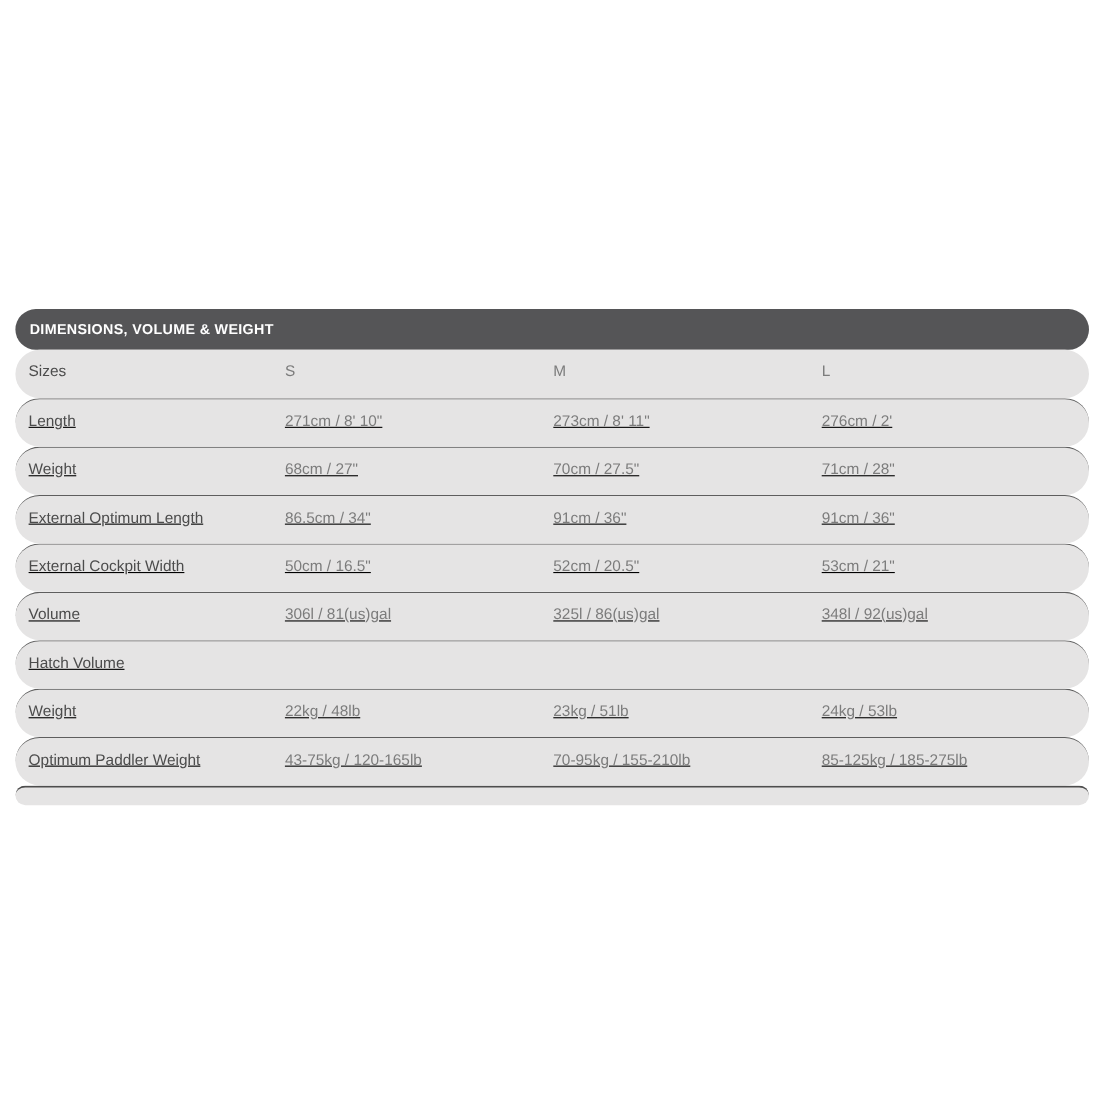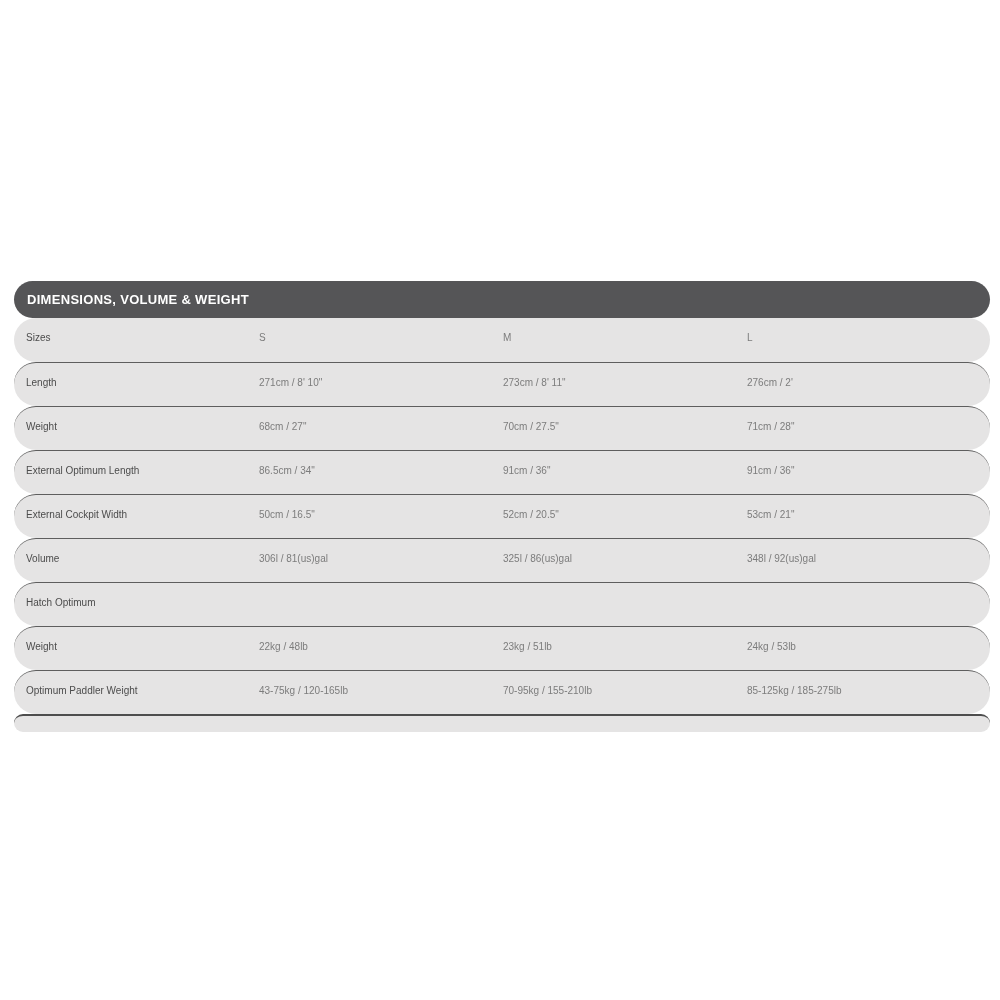--- a/index.html
+++ b/index.html
@@ -30,24 +30,25 @@
     letter-spacing:.3px;
     padding-left:13px;
     white-space:nowrap;
   }
   .t-row{
     display:grid;
     grid-template-columns:233px 244px 244px 1fr;
     height:44px;
     line-height:39.5px;
     background:var(--row-bg);
-    font-size:10px;
+    font-size:14px;
   }
   .t-row + .t-row{
     border-top:1px solid var(--divider);
+    text-decoration:underline;
   }
   .t-row > div{
     padding-left:12px;
     white-space:nowrap;
     overflow:hidden;
   }
   .cell-label{color:var(--label-text);}
   .cell-value{color:var(--value-text);}
   .t-footer{
     height:18px;
@@ -97,21 +98,21 @@
   </div>
 
   <div class="t-row">
     <div class="cell-label">Volume</div>
     <div class="cell-value">306l / 81(us)gal</div>
     <div class="cell-value">325l / 86(us)gal</div>
     <div class="cell-value">348l / 92(us)gal</div>
   </div>
 
   <div class="t-row">
-    <div class="cell-label">Hatch Optimum</div>
+    <div class="cell-label">Hatch Volume</div>
     <div class="cell-value"></div>
     <div class="cell-value"></div>
     <div class="cell-value"></div>
   </div>
 
   <div class="t-row">
     <div class="cell-label">Weight</div>
     <div class="cell-value">22kg / 48lb</div>
     <div class="cell-value">23kg / 51lb</div>
     <div class="cell-value">24kg / 53lb</div>

